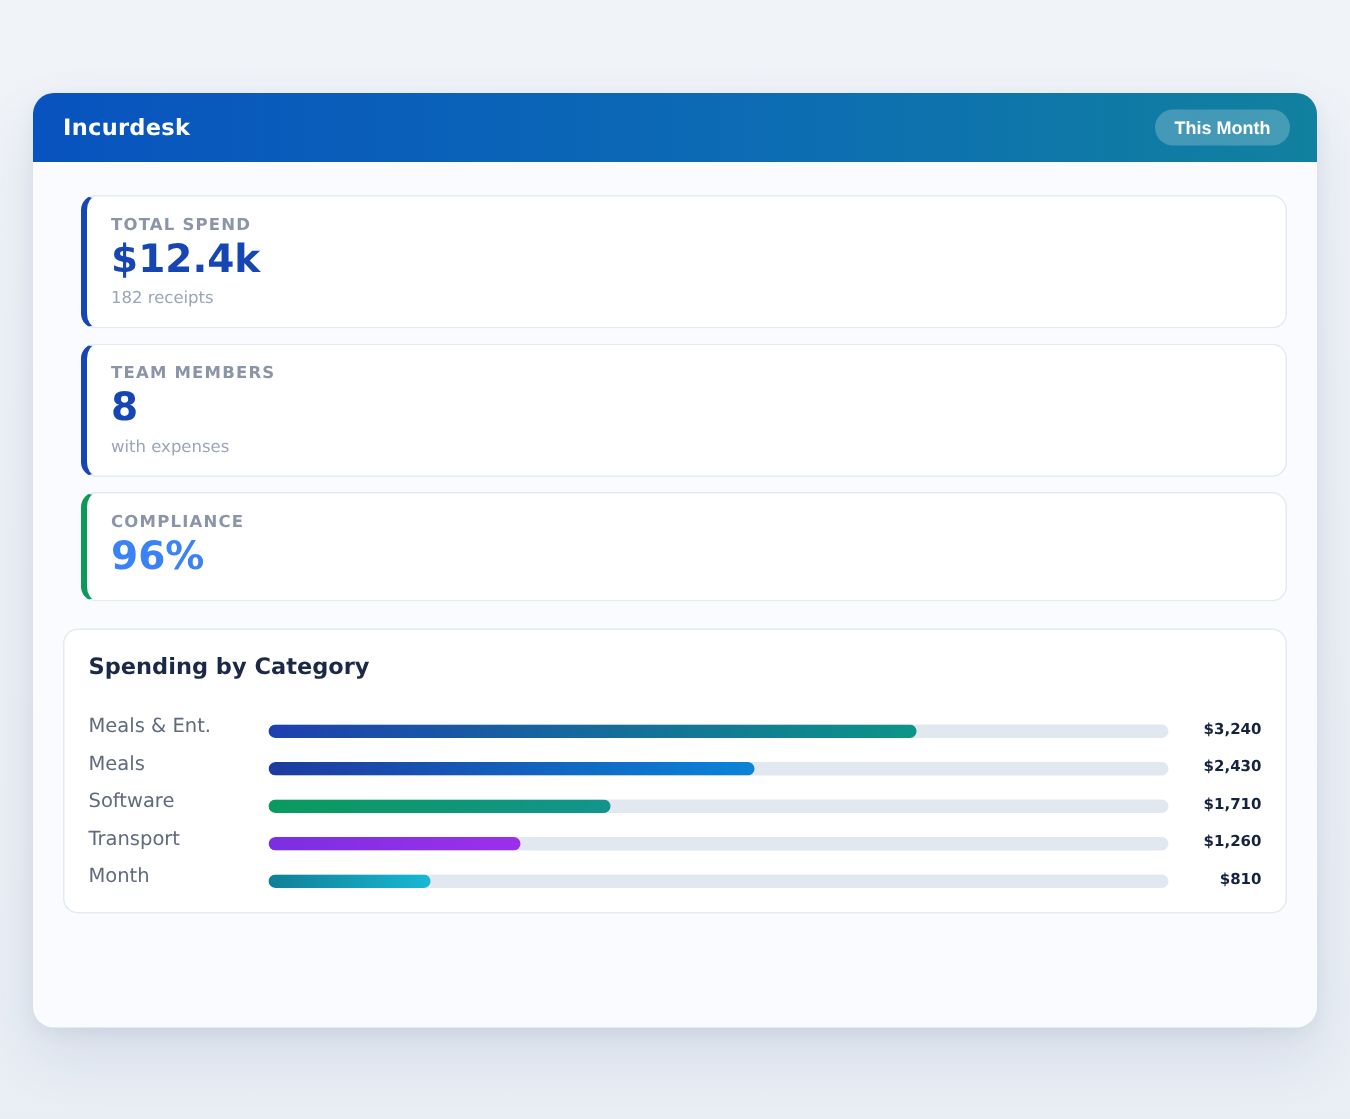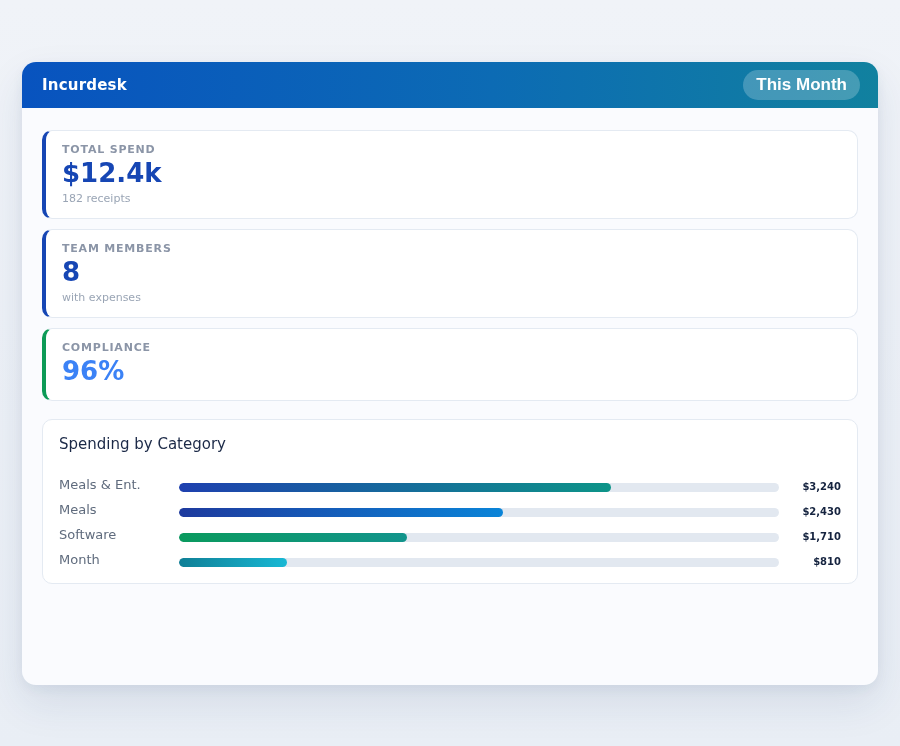--- a/index.html
+++ b/index.html
@@ -20,47 +20,48 @@
   .header {
     height: 46px;
     border-radius: 14px 14px 0 0;
     background: linear-gradient(90deg, #0853bf 0%, #0c6bb4 55%, #11819f 100%);
     display: flex; align-items: center; justify-content: space-between;
     padding: 0 18px 0 20px;
   }
   .header-title { color: #ffffff; font-size: 15px; font-weight: bold; letter-spacing: 0.2px; }
   .badge {
     background: rgba(255,255,255,0.22);
-    color: #ffffff; font-size: 17px; font-weight: bold;
+    color: #ffffff; font-size: 12px; font-weight: bold;
     padding: 5px 13px; border-radius: 999px;
     border: none; cursor: pointer;
   }
   .content { padding: 22px 20px 0 20px; }
   .stat-card {
     background: #ffffff;
     border: 1px solid #e4eaf2;
     border-left: 4px solid #1646b4;
     border-radius: 10px;
     padding: 12px 16px 13px 16px;
     margin-bottom: 10px;
+    margin-left: 12px;
   }
   .stat-label {
     font-size: 11px; font-weight: bold; color: #8b95a7;
     letter-spacing: 0.8px; text-transform: uppercase;
   }
   .stat-value { font-size: 26px; font-weight: bold; color: #1646b4; margin-top: 3px; line-height: 1.15; }
   .stat-caption { font-size: 11px; color: #9aa5b5; margin-top: 3px; }
   .chart-card {
     background: #ffffff;
     border: 1px solid #e4eaf2;
     border-radius: 10px;
     padding: 15px 16px 16px 16px;
     margin-top: 18px;
   }
-  .chart-title { font-size: 15px; font-weight: normal; color: #1b2947; margin-bottom: 14px; }
+  .chart-title { font-size: 15px; font-weight: bold; color: #1b2947; margin-bottom: 14px; }
   .chart-row { display: flex; align-items: flex-end; height: 25px; }
   .chart-row-label { width: 120px; font-size: 13px; color: #5f6b7d; flex: none; }
   .bar-track {
     flex: 1; height: 9px; border-radius: 5px;
     background: #e2e8f0; overflow: hidden; position: relative;
   }
   .bar-fill { height: 100%; border-radius: 5px; width: 0; }
   .chart-row-value {
     width: 62px; flex: none; text-align: right;
     font-size: 10px; font-weight: bold; color: #15233f;
@@ -115,20 +116,27 @@
       </div>
 
       <div class="chart-row">
         <span class="chart-row-label">Software</span>
         <span class="bar-track" style="background: rgb(226, 232, 240);">
             <span class="bar-fill" style="width: 38%; background: linear-gradient(90deg, rgb(10, 154, 94), rgb(18, 148, 140)); display: block;"></span>
           </span>
         <span class="chart-row-value">$1,710</span>
       </div>
 
+      <div class="chart-row">
+        <span class="chart-row-label">Transport</span>
+        <span class="bar-track" style="background: rgb(226, 232, 240);">
+            <span class="bar-fill" style="width: 28%; background: linear-gradient(90deg, rgb(123, 47, 224), rgb(155, 48, 234)); display: block;"></span>
+          </span>
+        <span class="chart-row-value">$1,260</span>
+      </div>
 
       <div class="chart-row">
         <span class="chart-row-label">Month</span>
         <span class="bar-track" style="background: rgb(226, 232, 240);">
             <span class="bar-fill" style="width: 18%; background: linear-gradient(90deg, rgb(15, 127, 150), rgb(24, 184, 212)); display: block;"></span>
           </span>
         <span class="chart-row-value">$810</span>
       </div>
 
     </div>

